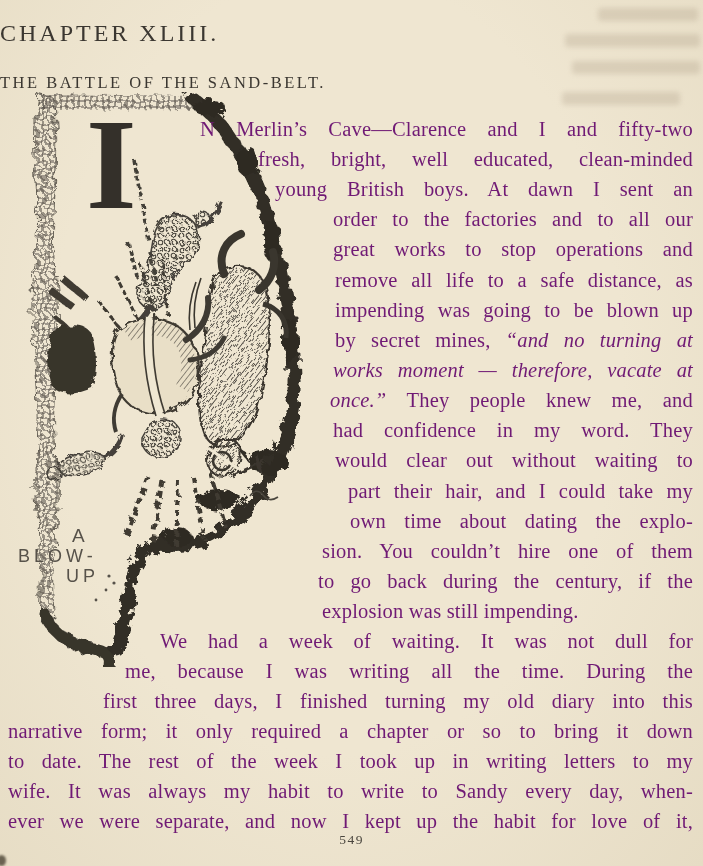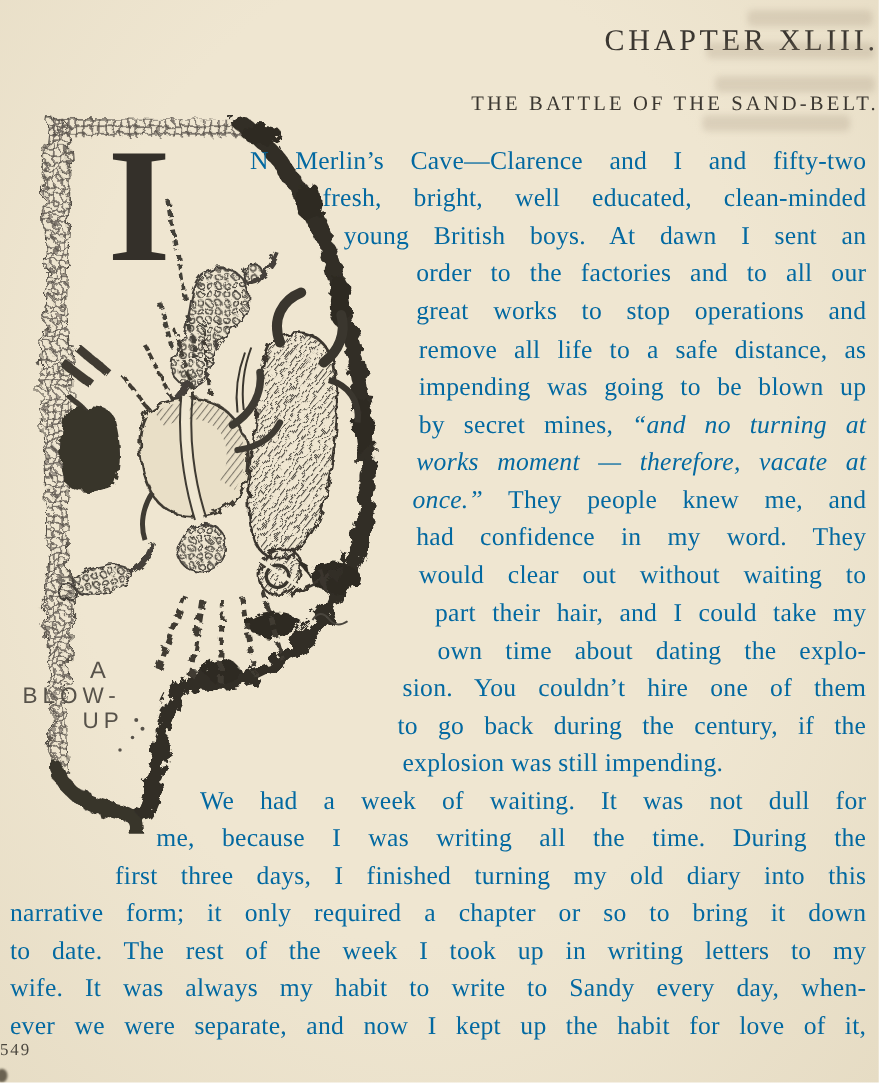--- a/index.html
+++ b/index.html
@@ -2,35 +2,35 @@
 <html><head>
 <meta charset="utf-8">
 <style>
   html,body{margin:0;padding:0}
   body{
     width:703px;height:866px;position:relative;overflow:hidden;
     background:radial-gradient(ellipse at 48% 42%, #efe6d1 55%, #e6dcc4 100%);
     font-family:"Liberation Serif", serif;color:#3f3b33;
   }
   .chapter{
-    position:absolute;top:20px;left:0;right:0;text-align:right;
-    font-size:24px;letter-spacing:3px;color:#3b3731;margin-left:36px;
+    position:absolute;top:20px;left:0;right:0;text-align:left;
+    font-size:24px;letter-spacing:3px;color:#3b3731;
   }
   .section{
-    position:absolute;top:73px;left:0;right:0;text-align:right;
+    position:absolute;top:73px;left:0;right:0;text-align:left;
     font-size:16.5px;letter-spacing:2.5px;color:#3b3731;
   }
   .ln{
     position:absolute;font-size:20.5px;line-height:28px;letter-spacing:.2px;
-    color:#0369a1;
+    color:#701a75;
   }
   .j{right:10px;text-align:justify;text-align-last:justify;text-justify:inter-word}
   .it{font-style:italic}
   .pageno{
-    position:absolute;top:832px;left:0;right:0;
+    position:absolute;top:832px;left:0;right:0;text-align:center;
     font-size:13.5px;letter-spacing:1.5px;color:#4a463e;
   }
   .illus{position:absolute;left:10px;top:92px;width:300px;height:575px}
   .ghost{
     position:absolute;height:13px;border-radius:4px;
     background:rgba(148,134,108,.22);filter:blur(2.5px);
   }
   .speck{
     position:absolute;left:-3px;top:855px;width:9px;height:11px;
     background:#6a6251;border-radius:50%;filter:blur(1px);
@@ -182,20 +182,20 @@
 <div class="ln j" style="top:416px;left:333px">had confidence in my word.  They</div>
 <div class="ln j" style="top:446px;left:335px">would clear out without waiting to</div>
 <div class="ln j" style="top:477px;left:348px">part their hair, and I could take my</div>
 <div class="ln j" style="top:507px;left:350px">own time about dating the explo-</div>
 <div class="ln j" style="top:537px;left:322px">sion.  You couldn’t hire one of them</div>
 <div class="ln j" style="top:567px;left:318px">to go back during the century, if the</div>
 <div class="ln" style="top:597px;left:322px">explosion was still impending.</div>
 
 <div class="ln j" style="top:627px;left:160px">We had a week of waiting.  It was not dull for</div>
 <div class="ln j" style="top:657px;left:125px">me, because I was writing all the time.  During the</div>
-<div class="ln j" style="top:687px;left:92px">first three days, I finished turning my old diary into this</div>
+<div class="ln j" style="top:687px;left:103px">first three days, I finished turning my old diary into this</div>
 <div class="ln j" style="top:717px;left:8px">narrative form; it only required a chapter or so to bring it down</div>
 <div class="ln j" style="top:747px;left:8px">to date.  The rest of the week I took up in writing letters to my</div>
 <div class="ln j" style="top:777px;left:8px">wife.  It was always my habit to write to Sandy every day, when-</div>
 <div class="ln j" style="top:807px;left:8px">ever we were separate, and now I kept up the habit for love of it,</div>
 
 <div class="pageno">549</div>
 <div class="speck"></div>
 
 </body></html>

